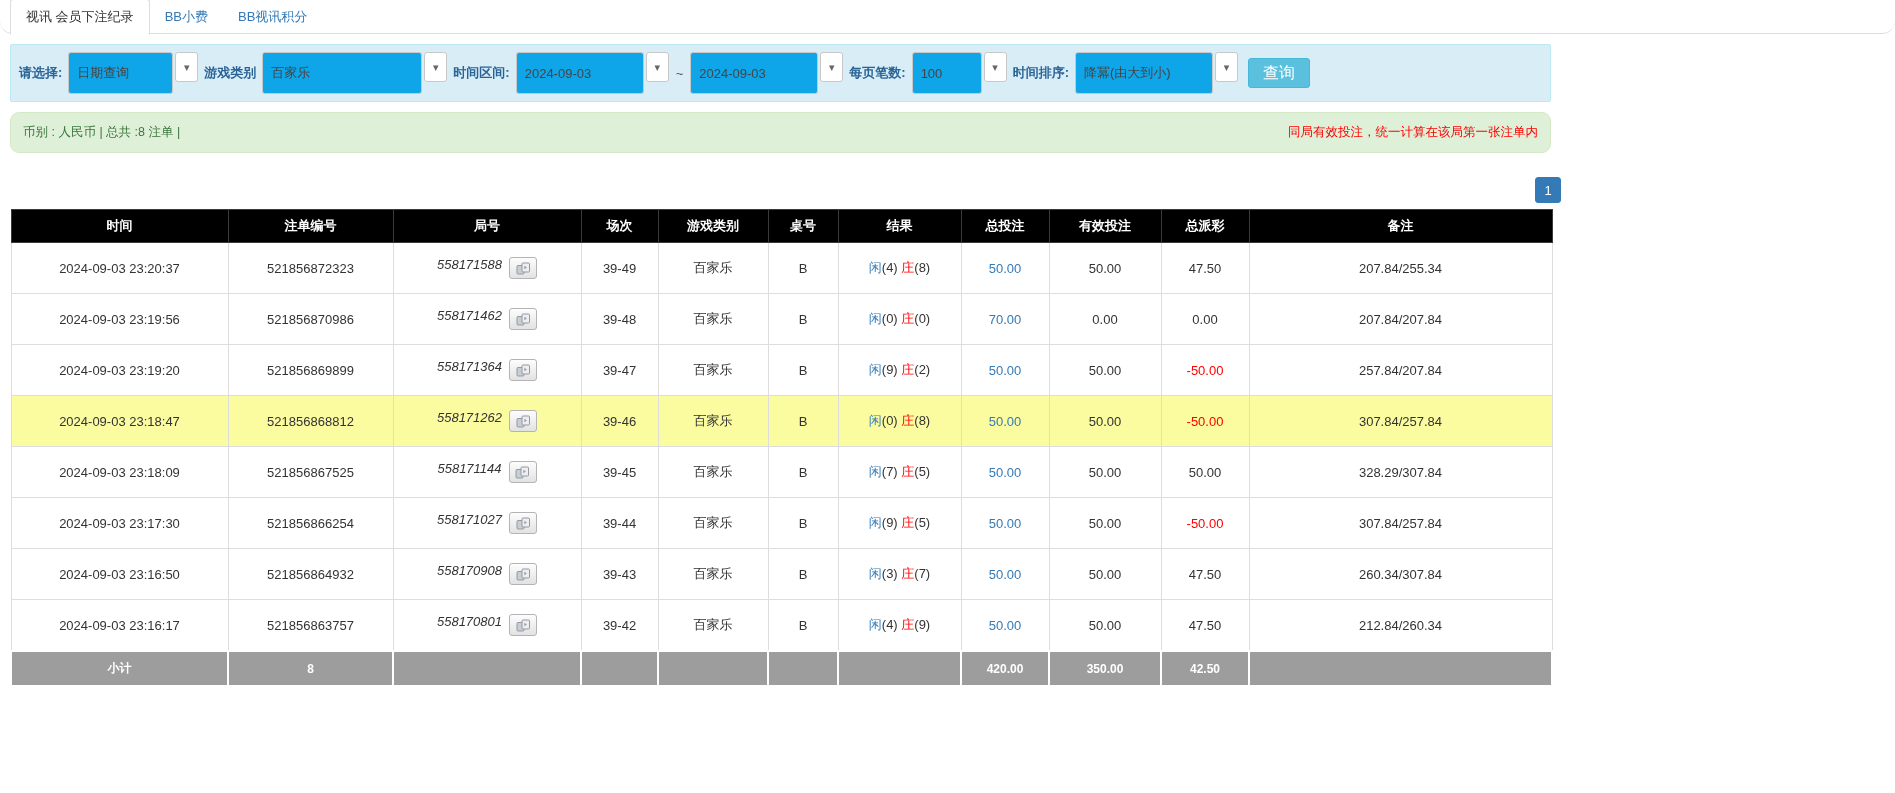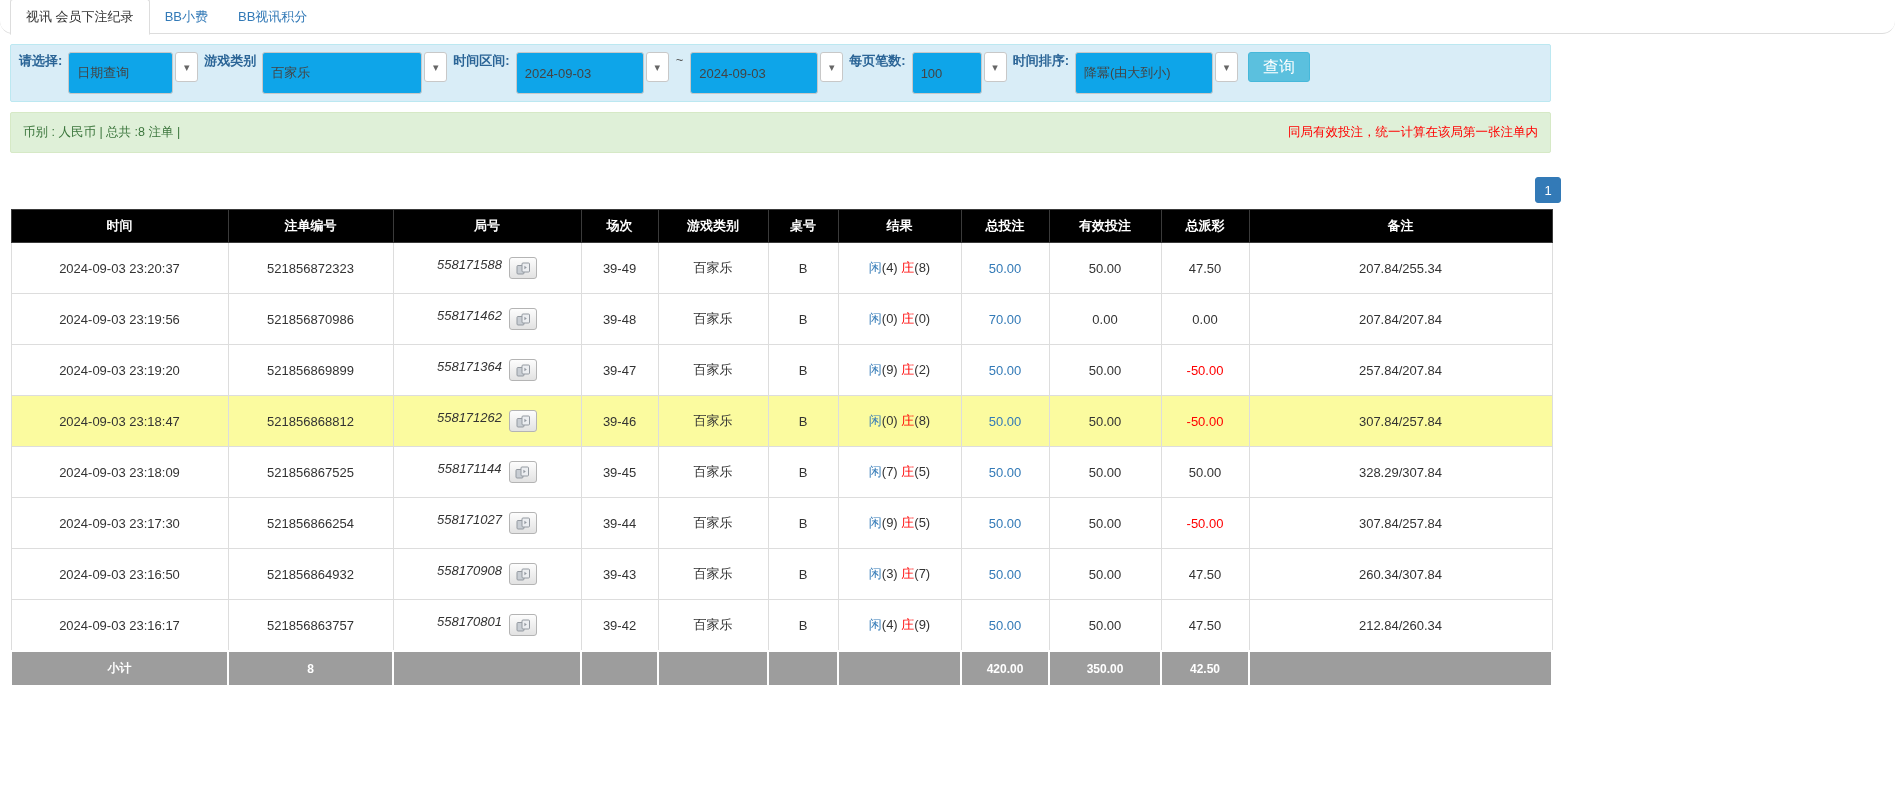--- a/index.html
+++ b/index.html
@@ -16,21 +16,21 @@
   .tab { padding:8px 15px; font-size:13px; cursor:pointer; }
   .tab.active {
     background:#fff; border:1px solid #ddd; border-bottom:1px solid #fff;
     border-radius:3px 3px 0 0; margin-bottom:-1px; color:#333;
   }
   .tab.link { color:#337ab7; }
 
   
   .filterbar {
     margin:10px; width:1541px; background:#d9edf7; border:1px solid #bce8f1;
-    border-radius:2px; padding:7px 8px; display:flex; align-items:flex-start; gap:6px;
+    border-radius:2px; padding:7px 8px; display:flex; align-items:center; gap:6px;
   }
   .flabel { color:#2a6496; font-weight:bold; white-space:nowrap; }
   .combo { display:inline-flex; align-items:stretch; gap:2px; }
   .combo-text {
     background:#0ea5e9; border:1px solid #c8c8c8; border-radius:3px;
     padding:20px 8px; height:30px; display:flex; align-items:center;
     white-space:nowrap; overflow:hidden; color:#444;
   }
   .combo-caret {
     width:23px; height:30px; background:#fff; border:1px solid #c8c8c8; border-radius:3px;
@@ -41,21 +41,21 @@
   .search-btn {
     background:#5bc0de; border:1px solid #46b8da; color:#fff; font-size:16px;
     padding:0 14px; height:30px; border-radius:3px; cursor:pointer; margin-left:4px;
     font-family:inherit;
   }
 
   
   .infobar {
     margin:10px; width:1541px; background:#dff0d8; border:1px solid #d6e9c6;
     padding:11px 12px; display:flex; justify-content:space-between; align-items:center;
-    border-radius:2px; font-size:12.5px;
+    border-radius:9px; font-size:12.5px;
   }
   .info-left { color:#3c763d; }
   .info-right { color:#ff0000; }
 
   
   .pager { width:1551px; text-align:right; margin:24px 0 6px 10px; }
   .page-btn {
     background:#337ab7; border:1px solid #337ab7; color:#fff; width:26px; height:26px;
     border-radius:3px; font-size:13px; cursor:pointer; font-family:inherit;
   }

